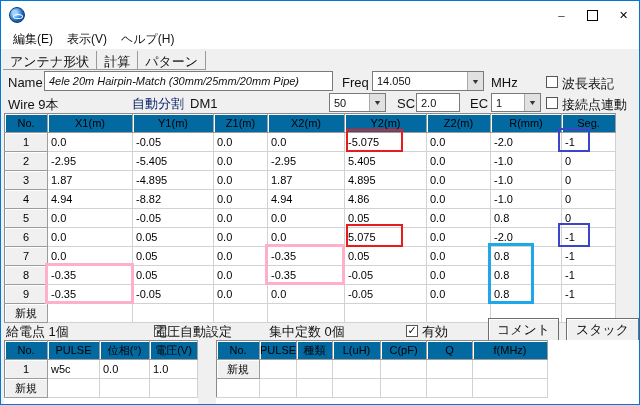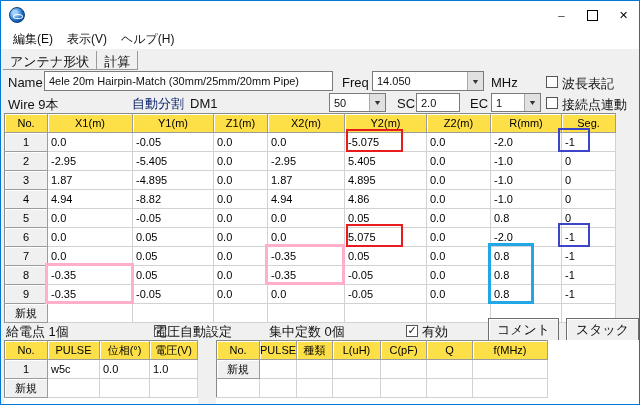--- a/index.html
+++ b/index.html
@@ -42,21 +42,21 @@
   .combo .val { flex:1; padding-left:4px; overflow:hidden; white-space:nowrap; }
   .combo .arrow { width:16px; align-self:stretch; background:#e1e1e1; border-left:1px solid #aaa; display:flex; align-items:center; justify-content:center; }
   .combo .arrow::after { content:"▼"; font-size:7px; color:#333; transform:scaleX(1.3); }
 
   .checkbox { position:absolute; width:12px; height:12px; background:#fff; border:1px solid #555; display:flex; align-items:center; justify-content:center; }
   .checkbox.checked::after { content:"✓"; font-size:11px; font-weight:bold; color:#111; margin-top:-1px; }
 
   
   table.grid { border-collapse:collapse; table-layout:fixed; background:#fff; position:absolute; }
   table.grid td, table.grid th { height:19px; font-size:11px; font-weight:normal; text-align:left; padding:0 0 0 3px; overflow:hidden; white-space:nowrap; border-right:1px solid #d2d2d2; border-bottom:1px solid #d2d2d2; color:#000; }
-  table.grid th { background:#fde047; text-align:center; padding:0; border-right:1px solid #9c9c9c; border-bottom:1px solid #9c9c9c; box-shadow:inset 1px 1px 0 #fff; font-size:11px; }
+  table.grid th { background:#0369a1; text-align:center; padding:0; border-right:1px solid #9c9c9c; border-bottom:1px solid #9c9c9c; box-shadow:inset 1px 1px 0 #fff; font-size:11px; }
   table.grid td.numcell { background:#f0f0f0; text-align:center; padding:0; border-right:1px solid #9c9c9c; border-bottom:1px solid #9c9c9c; box-shadow:inset 1px 1px 0 #fff; }
   table.grid { border:1px solid #8a8a8a; }
 
   
   .push-btn { position:absolute; background:#f0f0f0; border:1px solid #6e6e6e; box-shadow:inset 1px 1px 0 #fff; font-size:13px; display:flex; align-items:center; justify-content:center; color:#111; }
 
   .panel-white { position:absolute; background:#fff; }
 
   
   .annot { position:absolute; pointer-events:none; }
@@ -83,24 +83,25 @@
 
   <div id="menubar">
     <span class="menu-item">編集(E)</span>
     <span class="menu-item">表示(V)</span>
     <span class="menu-item">ヘルプ(H)</span>
   </div>
 
   <div id="tabstrip">
     <div class="tab">アンテナ形状</div>
     <div class="tab">計算</div>
+    <div class="tab">パターン</div>
   </div>
 
   <span class="lbl" style="left:7px; top:74px;">Name</span>
-  <div class="textbox" style="left:43px; top:70px; width:289px; height:20px;">4ele 20m Hairpin-Match (30mm/25mm/20mm Pipe)</div>
+  <div class="textbox" style="left:43px; top:70px; width:289px; height:20px;font-style:italic;">4ele 20m Hairpin-Match (30mm/25mm/20mm Pipe)</div>
   <span class="lbl" style="left:341px; top:74px;">Freq</span>
   <div class="combo" style="left:371px; top:70px; width:112px; height:20px;">
     <span class="val">14.050</span>
     <span class="arrow"></span>
   </div>
   <span class="lbl" style="left:490px; top:74px;">MHz</span>
   <span class="checkbox" style="left:545px; top:75px;"></span>
   <span class="lbl" style="left:561px; top:74px;">波長表記</span>
 
   <span class="lbl" style="left:7px; top:95px;">Wire 9本</span>

